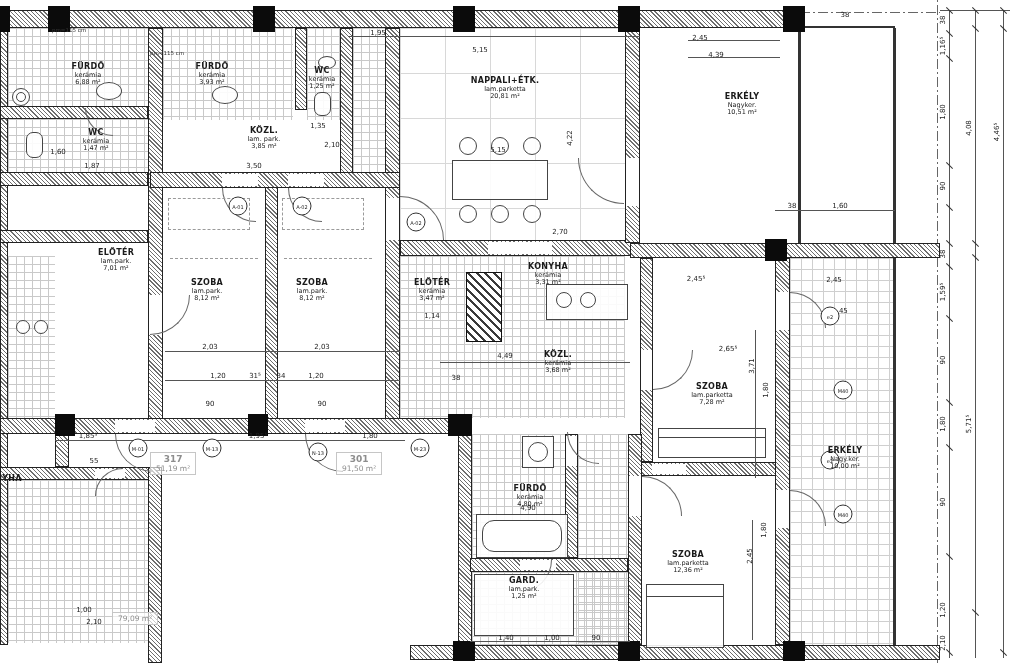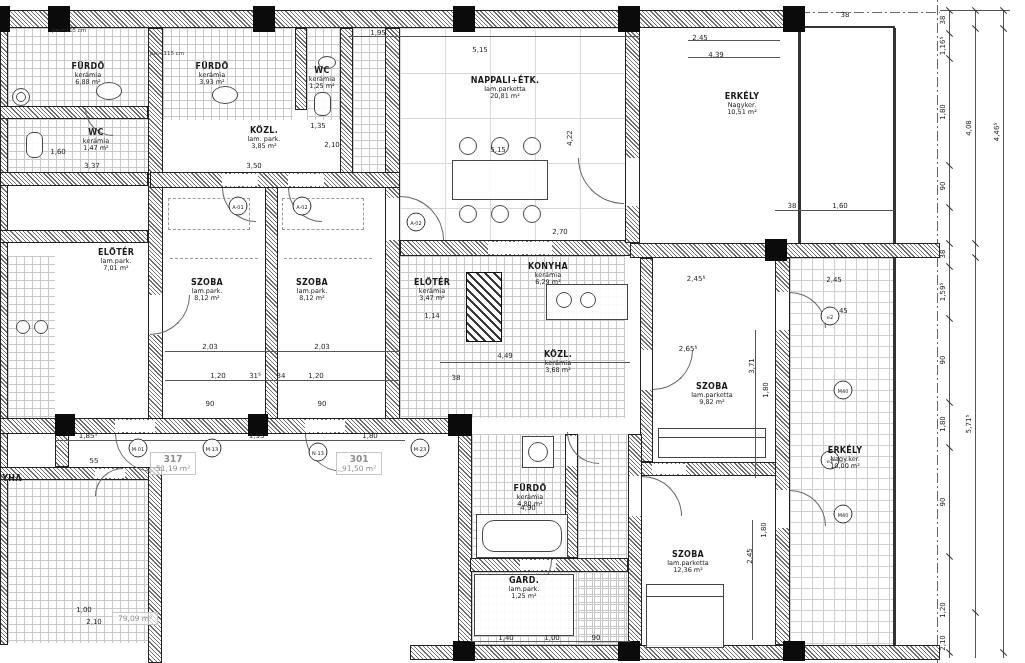--- a/index.html
+++ b/index.html
@@ -193,41 +193,41 @@
   <div class="dim" style="left:792px;top:206px">38</div>
   <div class="dim" style="left:840px;top:206px">1,60</div>
   <div class="dim" style="left:210px;top:347px">2,03</div>
   <div class="dim" style="left:322px;top:347px">2,03</div>
   <div class="dim" style="left:218px;top:376px">1,20</div>
   <div class="dim" style="left:255px;top:376px">31⁵</div>
   <div class="dim" style="left:281px;top:376px">34</div>
   <div class="dim" style="left:316px;top:376px">1,20</div>
   <div class="dim" style="left:505px;top:356px">4,49</div>
   <div class="dim" style="left:456px;top:378px">38</div>
-  <div class="dim" style="left:688px;top:349px">2,65⁵</div>
+  <div class="dim" style="left:728px;top:349px">2,65⁵</div>
   <div class="dim" style="left:696px;top:279px">2,45⁵</div>
   <div class="dim" style="left:840px;top:311px">1,45</div>
   <div class="dim" style="left:88px;top:436px">1,85⁵</div>
   <div class="dim" style="left:258px;top:436px">1,95⁵</div>
   <div class="dim" style="left:370px;top:436px">1,80</div>
   <div class="dim" style="left:506px;top:638px">1,40</div>
   <div class="dim" style="left:552px;top:638px">1,00</div>
   <div class="dim v" style="left:750px;top:556px">2,45</div>
   <div class="dim v" style="left:764px;top:530px">1,80</div>
   <div class="dim v" style="left:752px;top:366px">3,71</div>
   <div class="dim v" style="left:766px;top:390px">1,80</div>
   <div class="dim" style="left:84px;top:610px">1,00</div>
   <div class="dim" style="left:94px;top:622px">2,10</div>
   <div class="dim" style="left:318px;top:126px">1,35</div>
   <div class="dim" style="left:332px;top:145px">2,10</div>
   <div class="dim" style="left:254px;top:166px">3,50</div>
   <div class="dim" style="left:432px;top:316px">1,14</div>
   <div class="dim" style="left:528px;top:508px">4,90</div>
   <div class="dim" style="left:58px;top:152px">1,60</div>
-  <div class="dim" style="left:92px;top:166px">3,37</div>
+  <div class="dim" style="left:92px;top:166px">1,87</div>
   <div class="dim" style="left:210px;top:404px">90</div>
   <div class="dim" style="left:322px;top:404px">90</div>
   <div class="dim" style="left:94px;top:461px">55</div>
   <div class="dim" style="left:596px;top:638px">90</div>
   <div class="dim" style="left:834px;top:280px">2,45</div>
   <div class="dim" style="left:845px;top:15px">38</div>
 
   <div class="marker" style="left:238px;top:206px">
       <span>A-01</span>
     </div>
@@ -313,31 +313,31 @@
     <div class="rarea">8,12 m²</div>
   </div>
   <div class="room" style="left:432px;top:278px">
     <div class="rname">ELŐTÉR</div>
     <div class="rmat">kerámia</div>
     <div class="rarea">3,47 m²</div>
   </div>
   <div class="room" style="left:548px;top:262px">
     <div class="rname">KONYHA</div>
     <div class="rmat">kerámia</div>
-    <div class="rarea">6,29 m²</div>
+    <div class="rarea">3,31 m²</div>
   </div>
   <div class="room" style="left:558px;top:350px">
     <div class="rname">KÖZL.</div>
     <div class="rmat">kerámia</div>
     <div class="rarea">3,68 m²</div>
   </div>
   <div class="room" style="left:712px;top:382px">
     <div class="rname">SZOBA</div>
     <div class="rmat">lam.parketta</div>
-    <div class="rarea">9,82 m²</div>
+    <div class="rarea">7,28 m²</div>
   </div>
   <div class="room" style="left:845px;top:446px">
     <div class="rname">ERKÉLY</div>
     <div class="rmat">Nagy.ker.</div>
     <div class="rarea">10,00 m²</div>
   </div>
   <div class="room" style="left:530px;top:484px">
     <div class="rname">FÜRDŐ</div>
     <div class="rmat">kerámia</div>
     <div class="rarea">4,80 m²</div>

